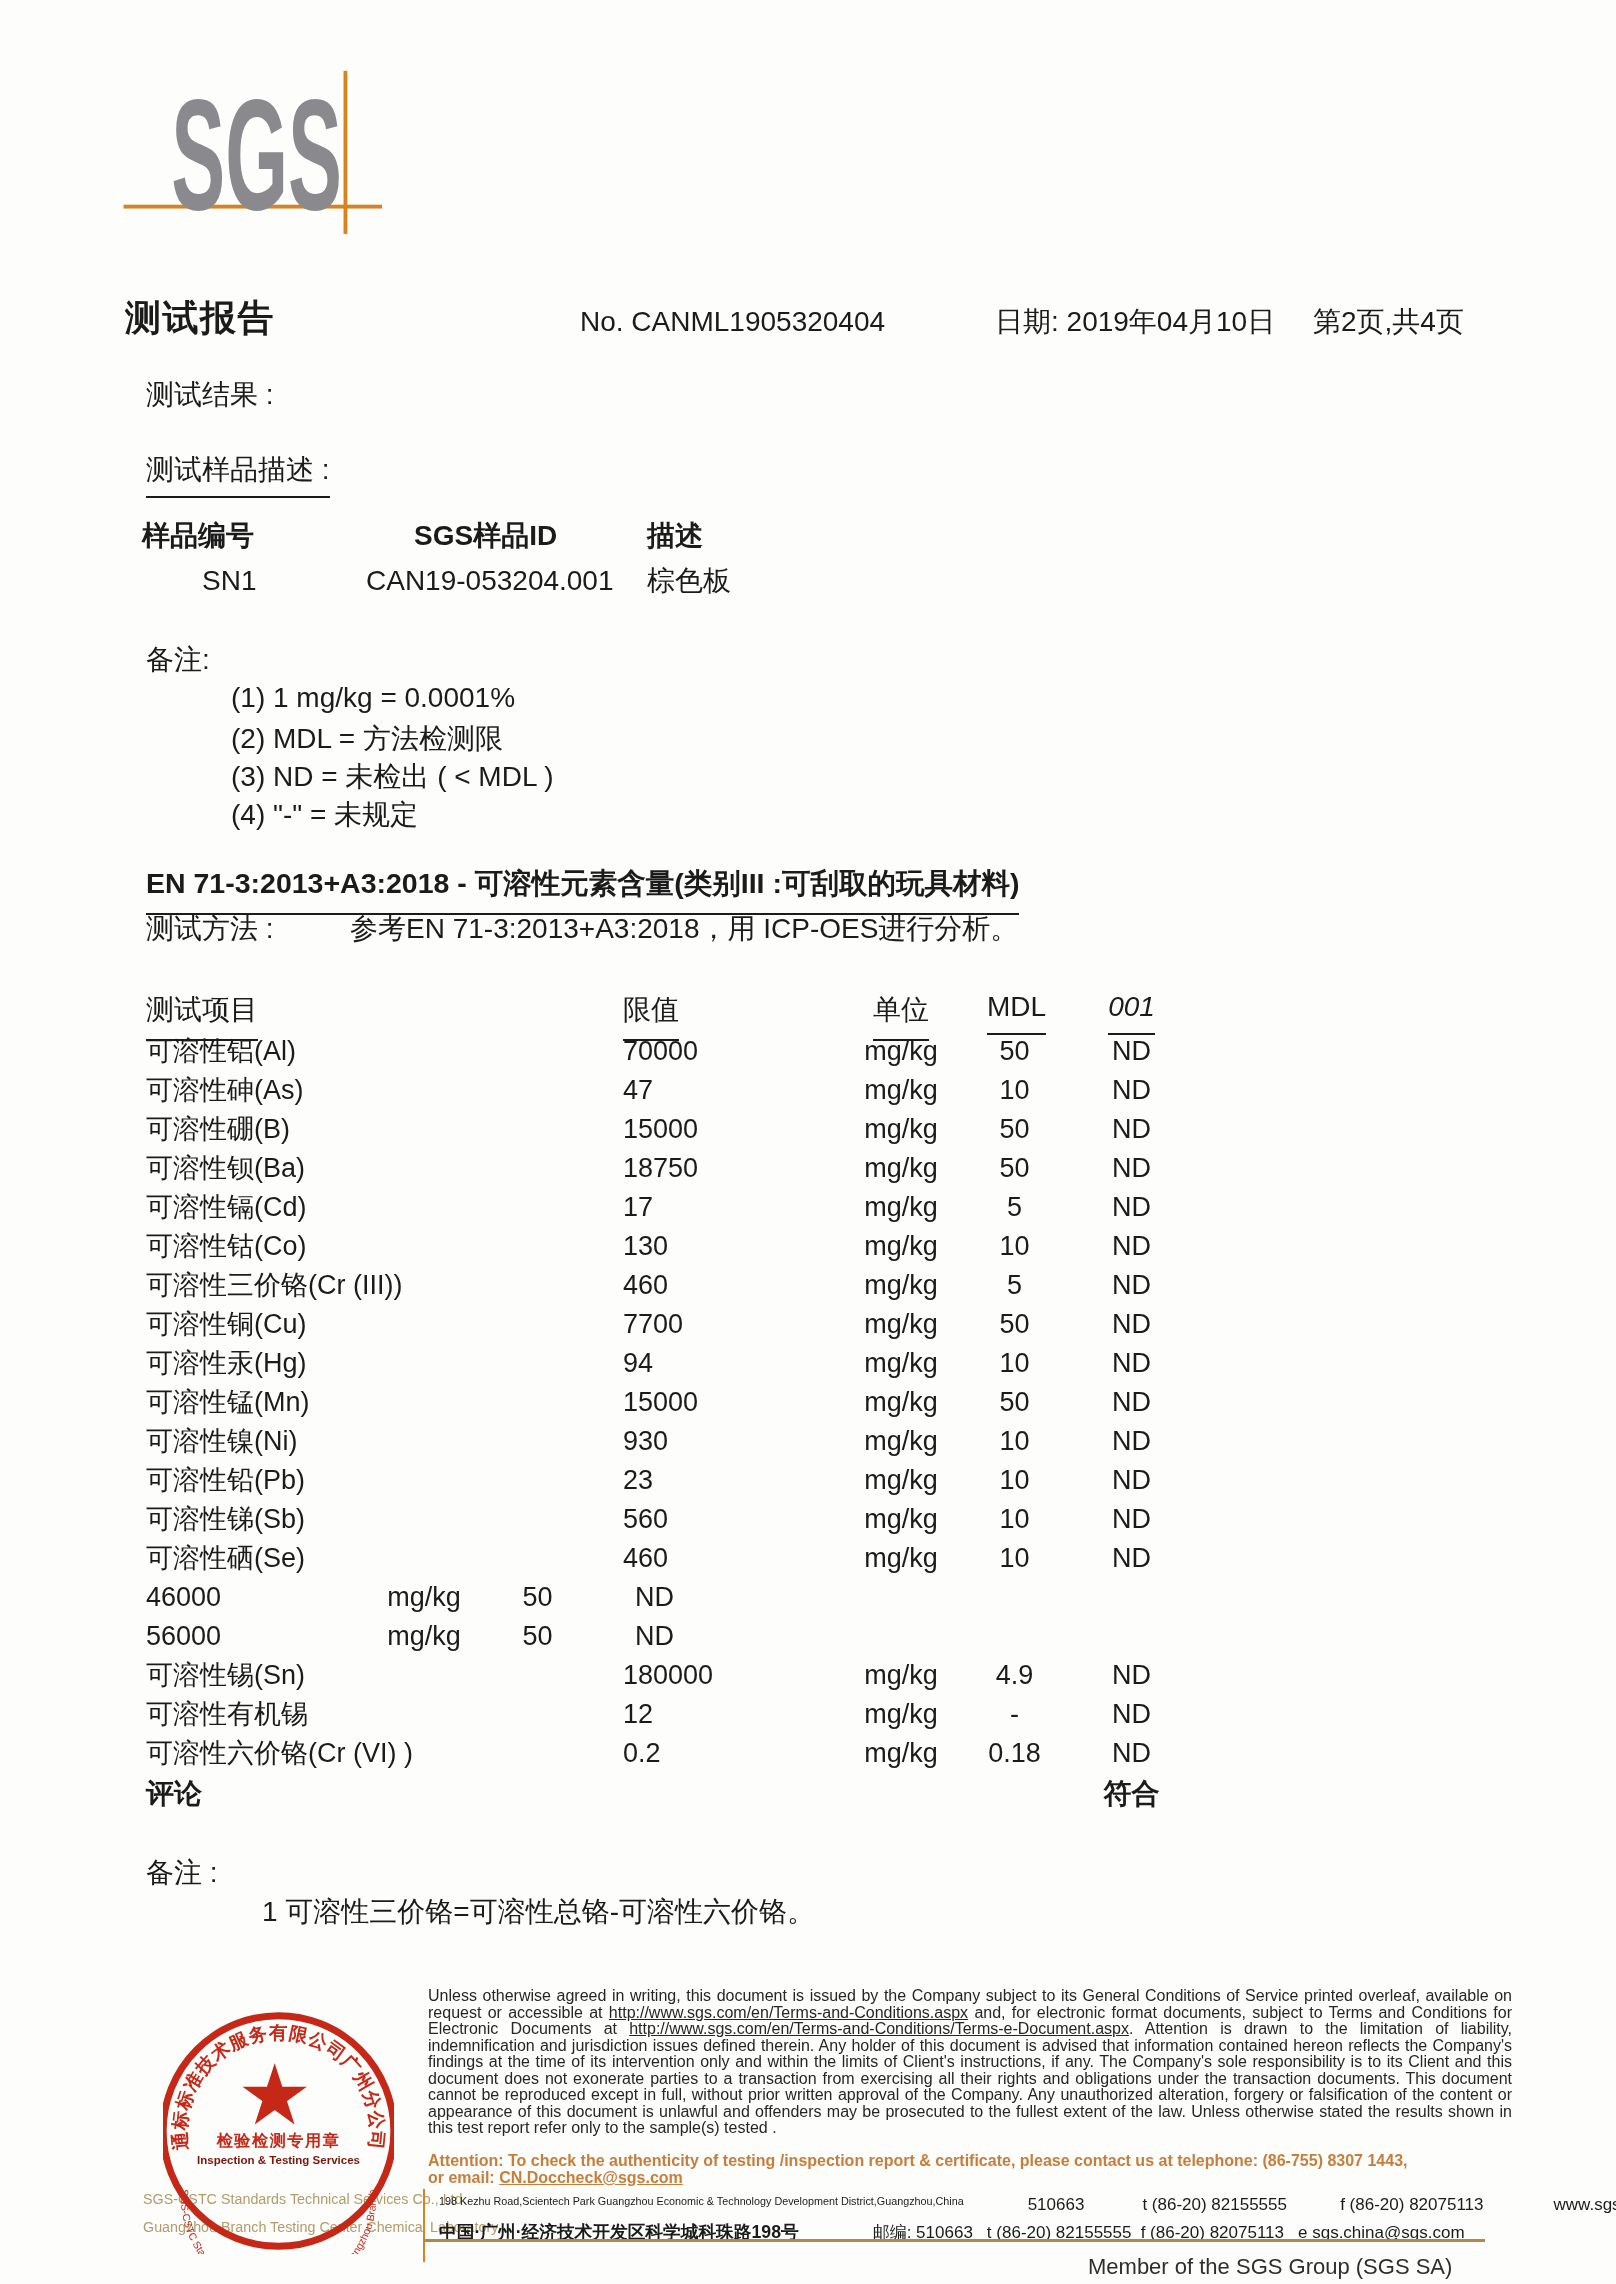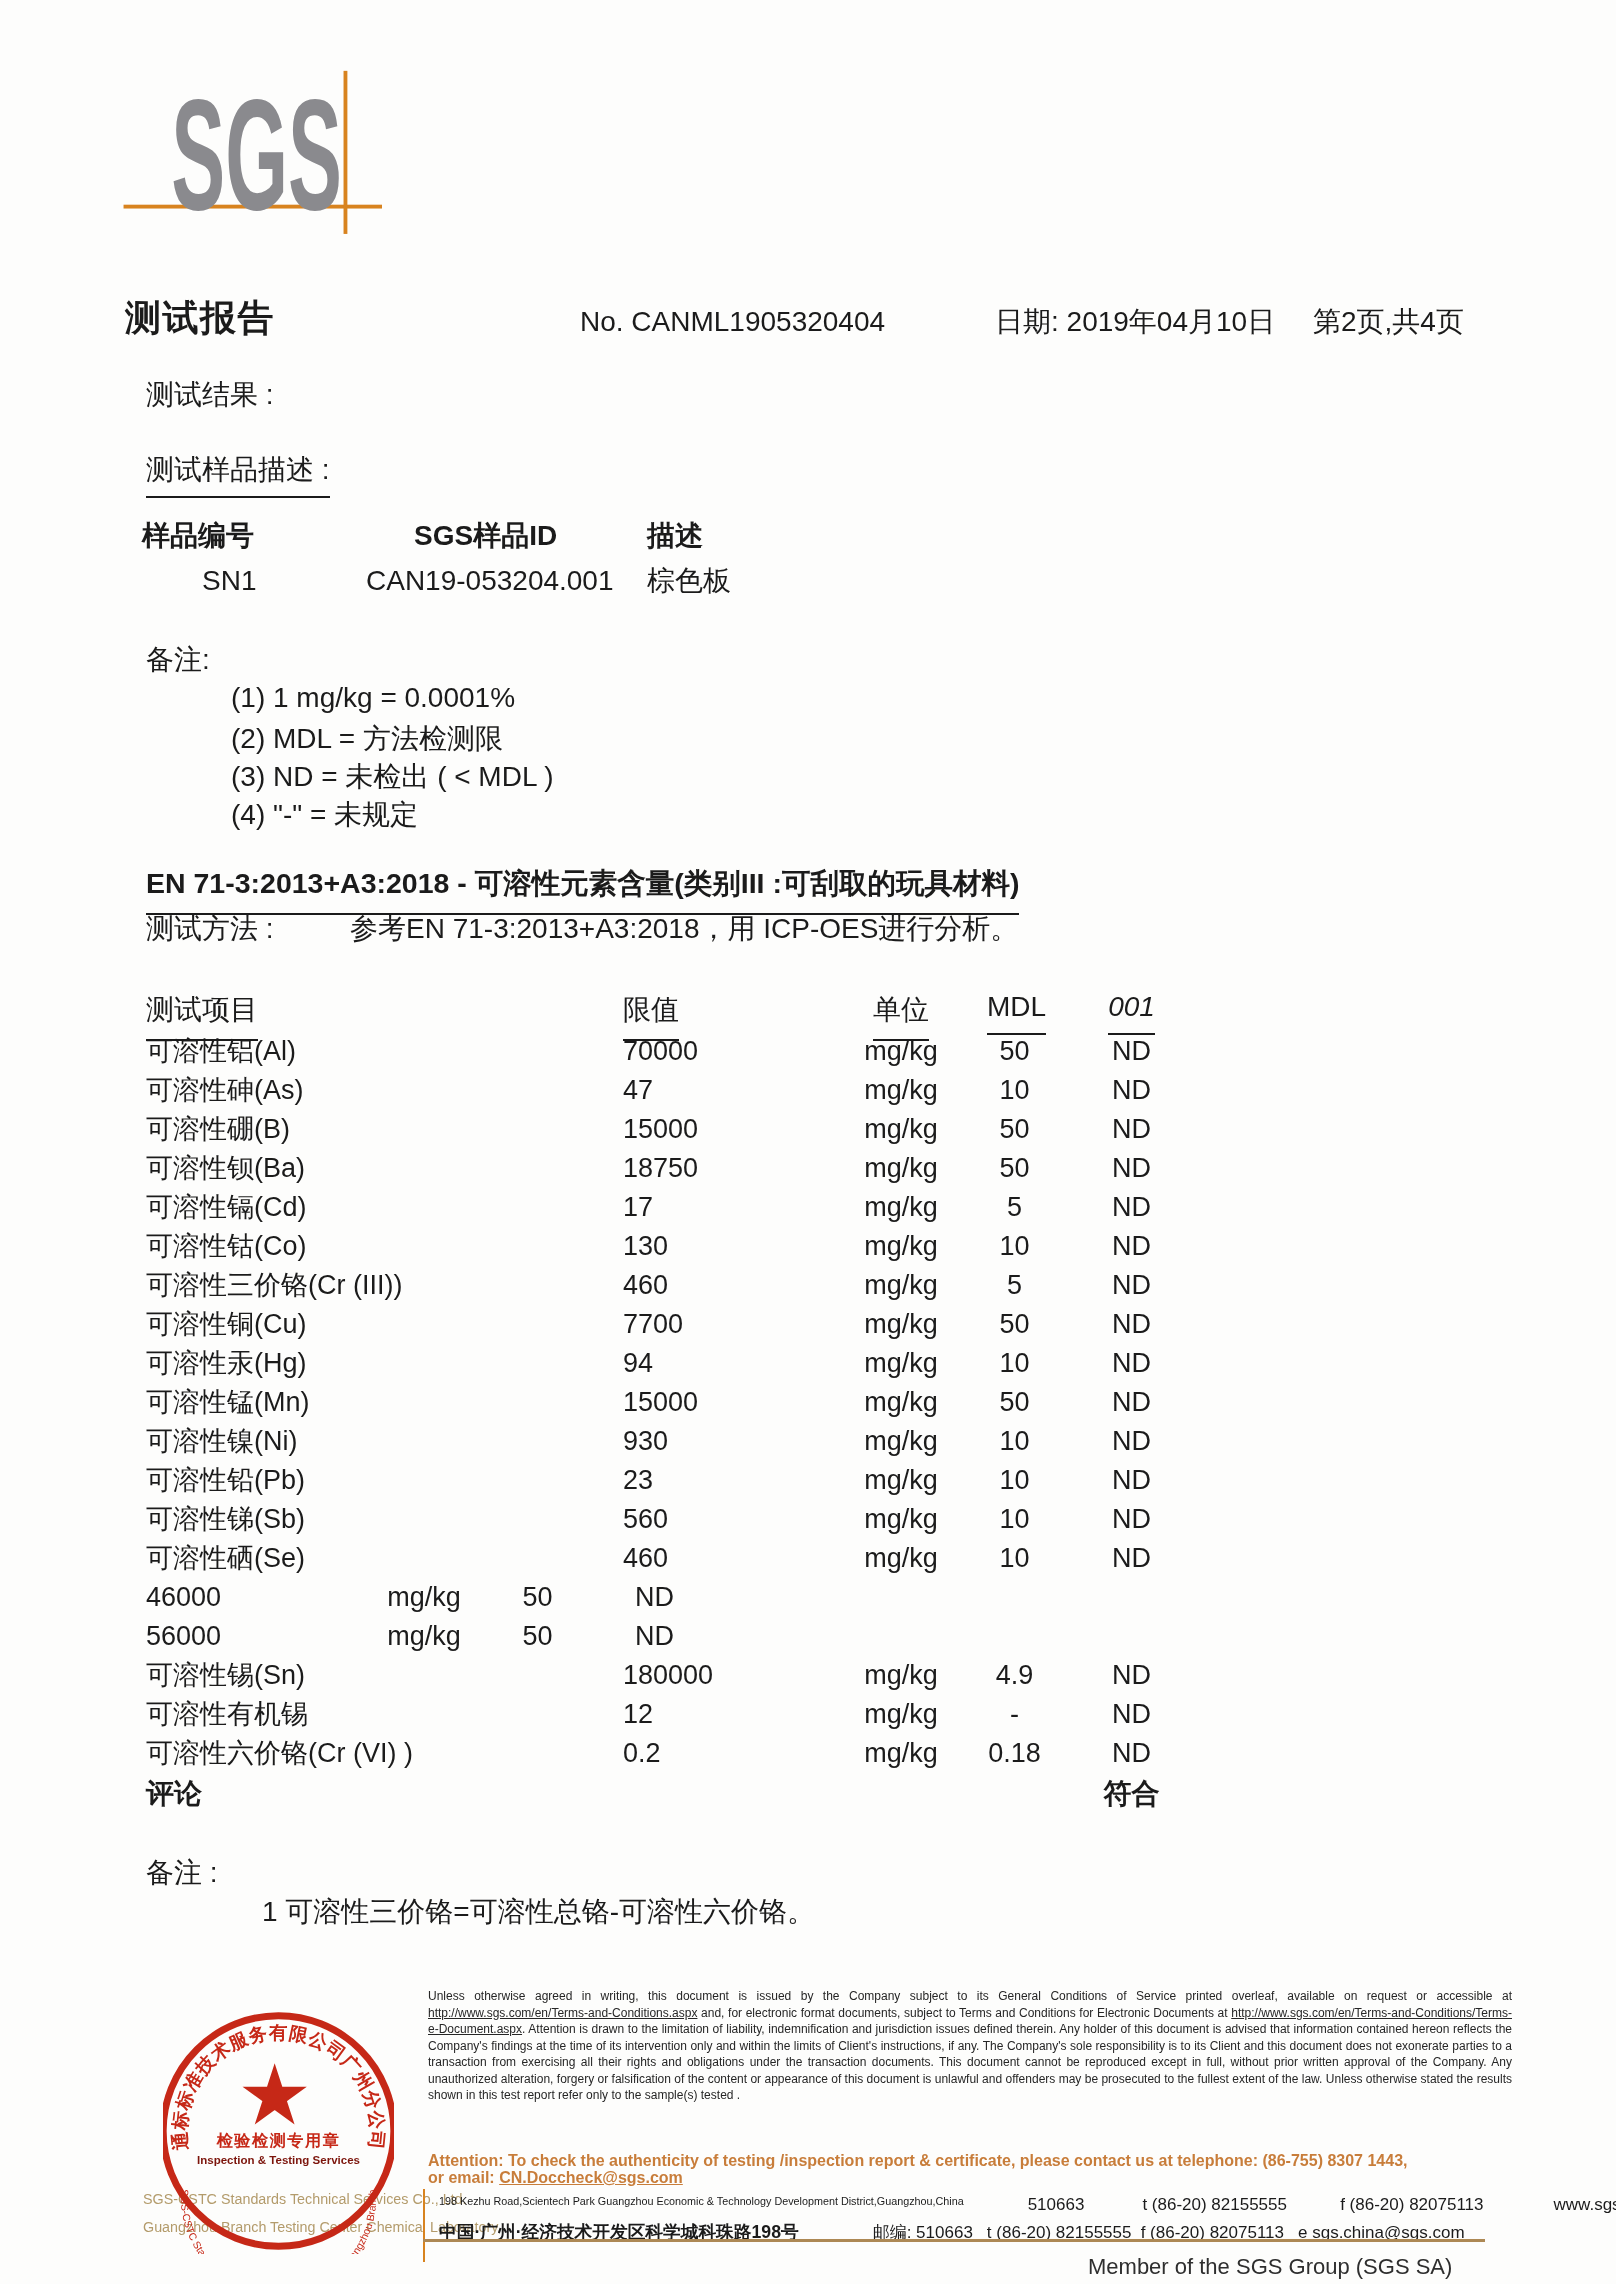--- a/index.html
+++ b/index.html
@@ -43,21 +43,21 @@
   .col-unit{width:172px;text-align:center;white-space:nowrap;}
   .col-mdl{width:55px;text-align:center;white-space:nowrap;}
   .col-result{width:179px;text-align:center;white-space:nowrap;}
   .hdr-001{font-style:italic;}
   #comment-row{left:146px;top:1775px;width:1076px;display:flex;font-size:28px;font-weight:bold;}
   
   #footnote-label{left:146px;top:1857px;}
   #footnote-item{left:262px;top:1896px;}
   
   #company-tan{left:143px;top:2185px;color:#b39b6b;font-size:15.4px;line-height:28px;transform:scaleX(.93);transform-origin:left top;white-space:nowrap;}
-  #legal-text{left:428px;top:1988px;width:1084px;font-size:12px;line-height:16.5px;text-align:justify;color:#262626;}
+  #legal-text{left:428px;top:1988px;width:1084px;font-size:16px;line-height:16.5px;text-align:justify;color:#262626;}
   .u{text-decoration:underline;}
   #attention1{left:428px;top:2152px;font-size:16px;font-weight:bold;color:#c87d3a;white-space:nowrap;}
   #attention2{left:428px;top:2169px;font-size:16px;font-weight:bold;color:#c87d3a;white-space:nowrap;}
   #addr-vline{left:423px;top:2189px;width:2.3px;height:73px;background:#d8831f;}
   #addr-line1{left:439px;top:2195px;display:flex;align-items:flex-start;white-space:nowrap;gap:44px;}
   #addr-line2{left:439px;top:2220px;display:flex;align-items:baseline;white-space:nowrap;}
   .addr-small{font-size:11px;transform:scaleX(.98);transform-origin:left bottom;}
   .addr-cn{font-size:17.7px;font-weight:bold;}
   .addr-big{font-size:17px;margin-left:9.2px;}
   .gapm{margin-left:14px;}

